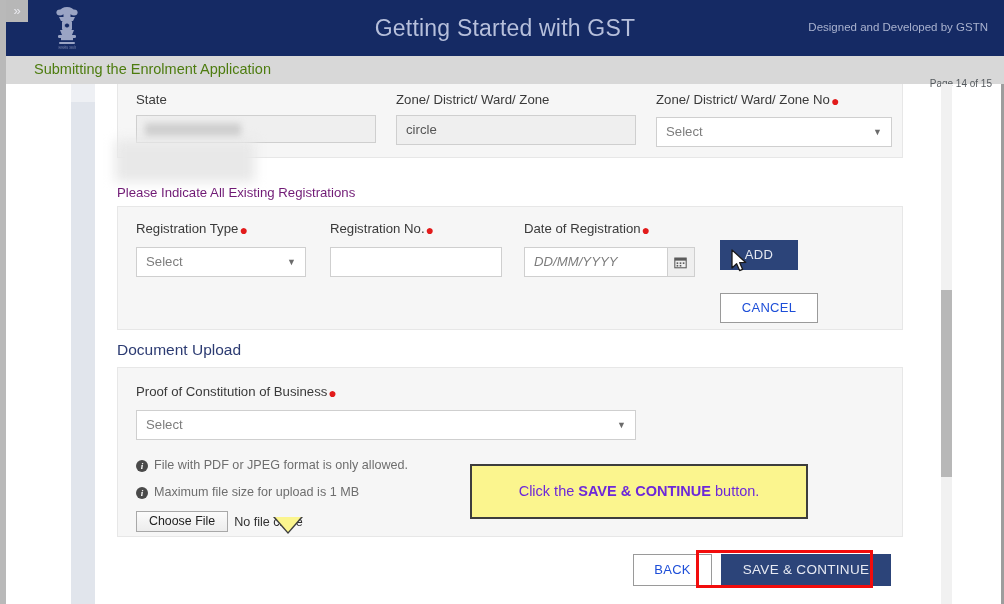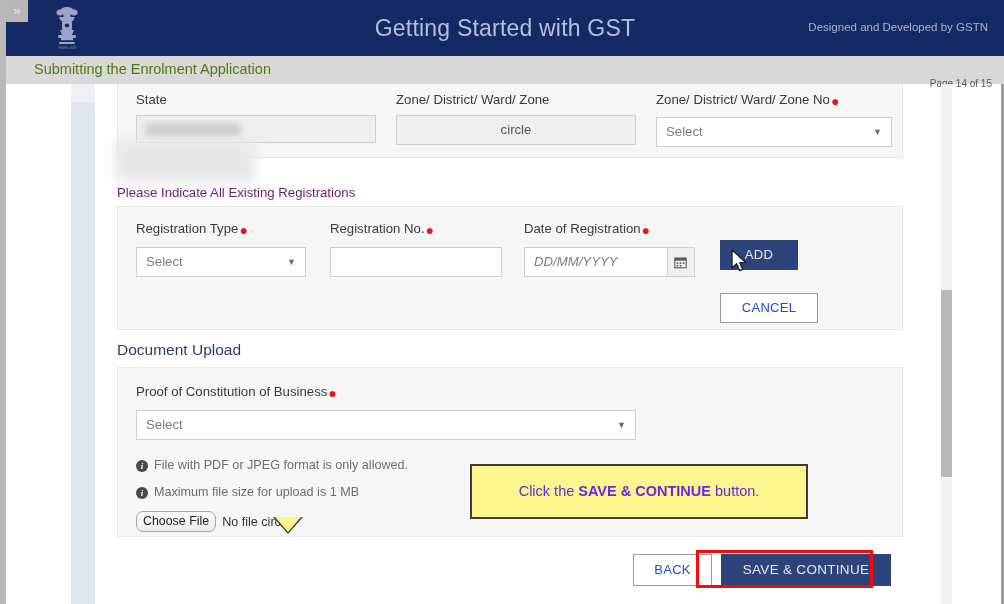--- a/index.html
+++ b/index.html
@@ -154,21 +154,21 @@
     box-sizing: border-box;
     background: #fff;
     border: 1px solid #cfcfcf;
     height: 30px;
     font-size: 13.2px;
     color: #7d7d7d;
     line-height: 28px;
     padding: 0 9px;
     position: relative;
   }
-  .input-box.filled { background: #efefef; color: #555; text-align: center; }
+  .input-box.filled { background: #efefef; color: #555; }
   .select-box { background:#fff; }
   .caret {
     position: absolute;
     right: 9px; top: 50%;
     transform: translateY(-50%);
     color: #6b6b6b;
     font-size: 9px;
   }
 
   
@@ -233,26 +233,26 @@
     font-family: "Liberation Serif", serif;
     vertical-align: middle;
     margin-right: 6px;
   }
 
   .file-btn {
     display: inline-block;
     box-sizing: border-box;
     height: 21px;
     line-height: 19px;
-    padding: 0 6px;
+    padding: 0 12px;
     font-size: 12.4px;
     color: #222;
     background: linear-gradient(#fbfbfb, #ececec);
     border: 1px solid #a8a8a8;
-    border-radius: 7px;
+    border-radius: 0;
     vertical-align: middle;
   }
   .file-none {
     font-size: 12.6px;
     color: #333;
     margin-left: 6px;
     vertical-align: middle;
   }
 
   

